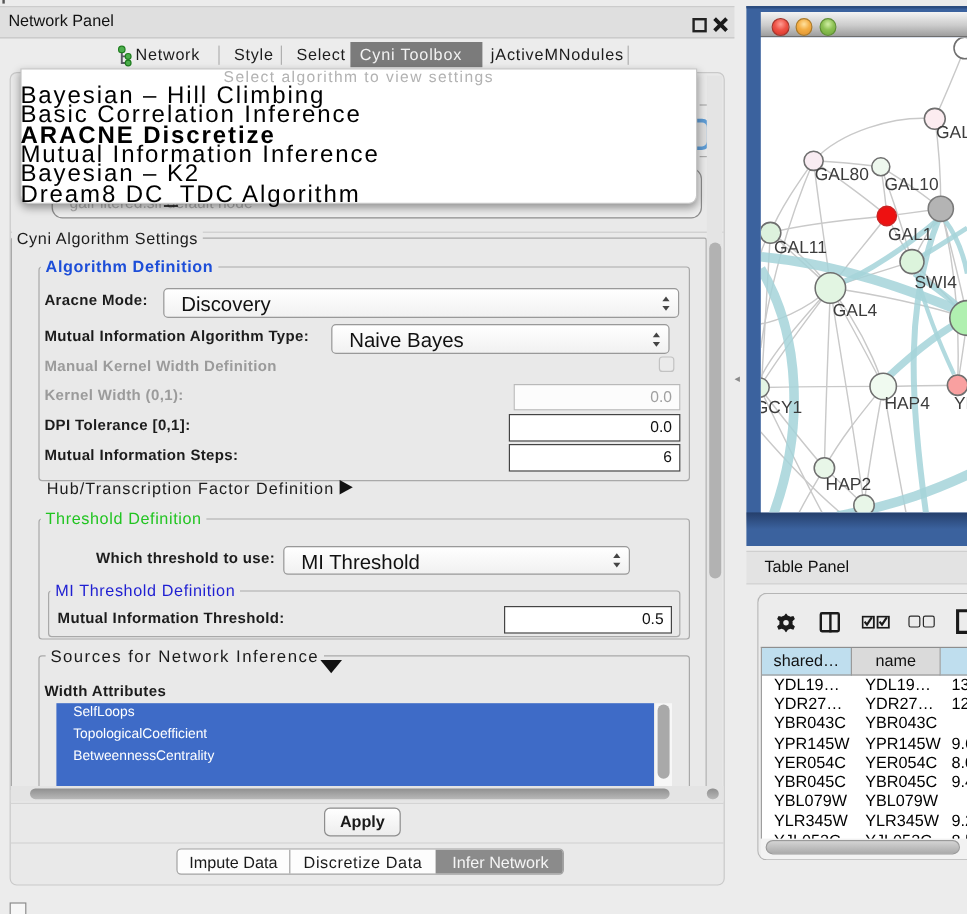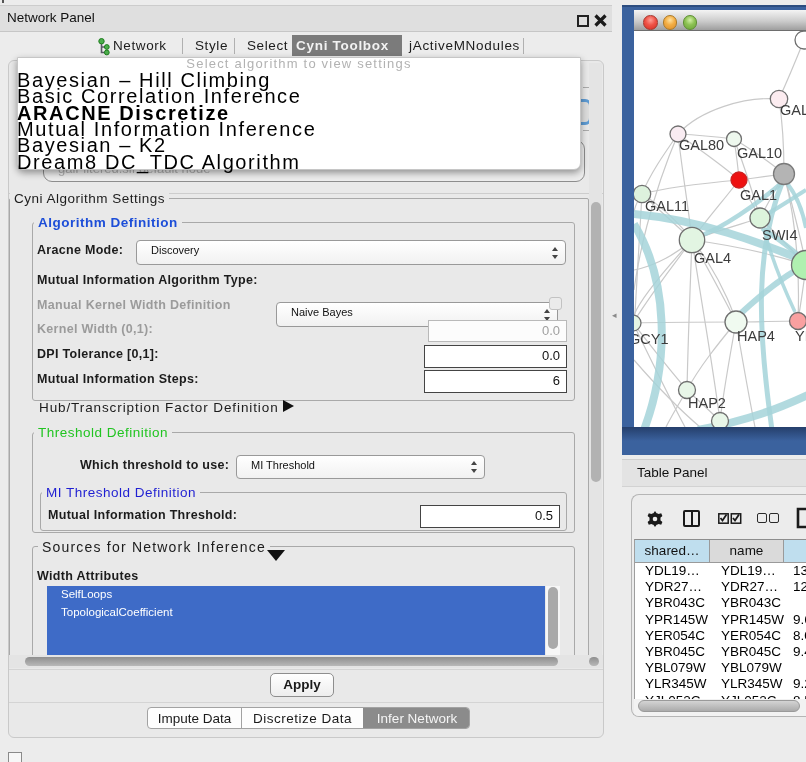--- a/index.html
+++ b/index.html
@@ -4,21 +4,21 @@
 <style>
   html,body{margin:0;padding:0;}
   body{width:806px;height:762px;overflow:hidden;position:relative;
        background:#ececec;font-family:"Liberation Sans",sans-serif;}
   .ab{position:absolute;}
   .lbl{position:absolute;font-size:12.5px;font-weight:bold;letter-spacing:0.3px;color:#1c1c1c;white-space:nowrap;}
   .dis{color:#9b9b9b;}
   .grp{position:absolute;border:1px solid #a9a9a9;border-radius:3px;}
   .gt{position:absolute;background:#e9e9e9;padding:0 4px;font-size:13.5px;letter-spacing:0.5px;white-space:nowrap;}
   .combo{position:absolute;background:linear-gradient(#ffffff,#f1f1f1);border:1px solid #999;
-         border-radius:4px;font-size:11px;color:#111;white-space:nowrap;}
+         border-radius:4px;font-size:17px;color:#111;white-space:nowrap;}
   .cartext{position:absolute;left:14px;top:3px;}
   .arr{position:absolute;right:6px;top:50%;width:7px;height:14px;margin-top:-7px;}
   .arr:before{content:"";position:absolute;left:0;top:1px;border-left:3.5px solid transparent;
       border-right:3.5px solid transparent;border-bottom:4.5px solid #444;}
   .arr:after{content:"";position:absolute;left:0;bottom:1px;border-left:3.5px solid transparent;
       border-right:3.5px solid transparent;border-top:4.5px solid #444;}
   .fld{position:absolute;background:#fff;border:1.5px solid #444;font-size:13px;color:#111;
        text-align:right;padding-right:6px;}
   .fldd{position:absolute;background:#fcfcfc;border:1px solid #b9b9b9;font-size:13px;color:#a0a0a0;
        text-align:right;padding-right:6px;}
@@ -38,21 +38,21 @@
 <div class="ab" style="left:292px;top:35px;width:110px;height:21px;background:#7b7b7b;"></div>
 <svg class="ab" style="left:96px;top:37px;" width="14" height="19" viewBox="0 0 14 19">
   <path d="M5.5 5 L5.5 15.5 L10.5 15.5 M5.5 10 L10.5 10" stroke="#5a5a66" stroke-width="1.6" fill="none"></path>
   <circle cx="5.5" cy="4.2" r="2.7" fill="#4cae4c" stroke="#1e7d1e" stroke-width="1"></circle>
   <circle cx="10.8" cy="10" r="2.4" fill="#4cae4c" stroke="#1e7d1e" stroke-width="1"></circle>
   <circle cx="10.8" cy="15.5" r="2.4" fill="#4cae4c" stroke="#1e7d1e" stroke-width="1"></circle>
 </svg>
 <div class="ab" style="left:113px;top:38px;font-size:13.5px;letter-spacing:0.6px;color:#1c1c1c;">Network</div>
 <div class="ab" style="left:195px;top:38px;font-size:13.5px;letter-spacing:0.6px;color:#1c1c1c;">Style</div>
 <div class="ab" style="left:247px;top:38px;font-size:13.5px;letter-spacing:0.6px;color:#1c1c1c;">Select</div>
-<div class="ab" style="left:292px;top:38px;width:101px;text-align:center;font-size:13.5px;letter-spacing:0.7px;color:#f2f2f2;font-weight:bold;">Cyni Toolbox</div>
+<div class="ab" style="left:292px;top:38px;width:101px;text-align:center;font-size:13.5px;letter-spacing:0.7px;color:#f2f2f2;">Cyni Toolbox</div>
 <div class="ab" style="left:409px;top:38px;font-size:13.5px;letter-spacing:0.7px;color:#1c1c1c;">jActiveMNodules</div>
 <div class="ab" style="left:182px;top:38px;width:1px;height:16px;background:#b0b0b0;"></div>
 <div class="ab" style="left:234px;top:38px;width:1px;height:16px;background:#b0b0b0;"></div>
 <div class="ab" style="left:523px;top:38px;width:1px;height:16px;background:#b0b0b0;"></div>
 
 <div class="ab" style="left:8px;top:60px;width:596px;height:678px;border:1px solid #c9c9c9;
      border-radius:6px;background:#e9e9e9;box-sizing:border-box;"></div>
 
 <div class="ab" style="left:43px;top:140px;width:542px;height:42px;border:1.5px solid #8d8d8d;
      border-radius:9px;background:#ededed;box-sizing:border-box;overflow:hidden;">
@@ -71,59 +71,60 @@
 <div class="gt" style="left:10px;top:191px;color:#1c1c1c;">Cyni Algorithm Settings</div>
 
 <div class="grp" style="left:32px;top:222px;width:541px;height:177px;"></div>
 <div class="gt" style="left:34px;top:215px;color:#1d4ed8;font-weight:bold;">Algorithm Definition</div>
 <div class="lbl" style="left:37px;top:243px;">Aracne Mode:</div>
 <div class="combo" style="left:136px;top:240px;width:430px;height:25px;box-sizing:border-box;">
   <span class="cartext">Discovery</span>
     <span class="arr"></span>
   </div>
 <div class="lbl" style="left:37px;top:273px;">Mutual Information Algorithm Type:</div>
-<div class="combo" style="left:276px;top:270px;width:282px;height:25px;box-sizing:border-box;margin-top:32px;">
+<div class="combo" style="left:276px;top:270px;width:282px;height:25px;box-sizing:border-box;">
   <span class="cartext">Naive Bayes</span>
     <span class="arr"></span>
   </div>
 <div class="lbl dis" style="left:37px;top:298px;">Manual Kernel Width Definition</div>
 <div class="ab" style="left:549px;top:297px;width:13px;height:13px;background:#ebebeb;
      border:1px solid #c2c2c2;border-radius:3px;box-sizing:border-box;"></div>
 <div class="lbl dis" style="left:37px;top:322px;">Kernel Width (0,1):</div>
 <div class="fldd" style="left:428px;top:320px;width:139px;height:22px;box-sizing:border-box;line-height:20px;">0.0</div>
 <div class="lbl" style="left:37px;top:347px;text-align:center;">DPI Tolerance [0,1]:</div>
 <div class="fld" style="left:424px;top:345px;width:143px;height:23px;box-sizing:border-box;line-height:20px;">0.0</div>
 <div class="lbl" style="left:37px;top:372px;">Mutual Information Steps:</div>
 <div class="fld" style="left:424px;top:370px;width:143px;height:23px;box-sizing:border-box;line-height:20px;">6</div>
 
 <div class="ab" style="left:39px;top:400px;font-size:13.5px;letter-spacing:0.9px;color:#1c1c1c;">Hub/Transcription Factor Definition</div>
 <div class="ab" style="left:283px;top:400px;width:0;height:0;border-top:6.5px solid transparent;
      border-bottom:6.5px solid transparent;border-left:11px solid #111;"></div>
 
 <div class="grp" style="left:32px;top:432px;width:541px;height:99px;"></div>
 <div class="gt" style="left:34px;top:425px;color:#21c421;">Threshold Definition</div>
 <div class="lbl" style="left:80px;top:458px;">Which threshold to use:</div>
-<div class="combo" style="left:236px;top:455px;width:249px;height:24px;box-sizing:border-box;">
+<div class="combo" style="left:236px;top:455px;width:289px;height:24px;box-sizing:border-box;">
   <span class="cartext">MI Threshold</span>
     <span class="arr"></span>
   </div>
 <div class="grp" style="left:40px;top:492px;width:525px;height:37px;"></div>
 <div class="gt" style="left:42px;top:485px;color:#1f1fd2;">MI Threshold Definition</div>
 <div class="lbl" style="left:48px;top:508px;">Mutual Information Threshold:</div>
 <div class="fld" style="left:420px;top:505px;width:140px;height:23px;box-sizing:border-box;line-height:20px;">0.5</div>
 
 <div class="grp" style="left:32px;top:546px;width:541px;height:112px;"></div>
 <div class="gt" style="left:38px;top:539px;color:#1c1c1c;font-size:14px;letter-spacing:1.2px;">Sources for Network Inference</div>
 <div class="ab" style="left:267px;top:550px;width:0;height:0;border-left:9px solid transparent;
      border-right:9px solid transparent;border-top:11px solid #111;"></div>
 <div class="lbl" style="left:37px;top:569px;">Width Attributes</div>
 
 <div class="ab" style="left:47px;top:586px;width:498px;height:71px;background:#3e6bc7;overflow:hidden;">
   <div style="height:17.8px;line-height:17.8px;padding-left:14px;font-size:11.5px;color:#fff;">SelfLoops</div>
   <div style="height:17.8px;line-height:17.8px;padding-left:14px;font-size:11.5px;color:#fff;">TopologicalCoefficient</div>
+  <div style="height:17.8px;line-height:17.8px;padding-left:14px;font-size:11.5px;color:#fff;">BetweennessCentrality</div>
 </div>
 <div class="ab" style="left:546px;top:586px;width:14px;height:71px;background:#f7f7f7;"></div>
 <div class="ab" style="left:548px;top:587px;width:10px;height:62px;background:#a9a9a9;border-radius:5px;"></div>
 
 <div class="ab" style="left:9px;top:655px;width:594px;height:13px;background:#e4e4e4;"></div>
 <div class="ab" style="left:25px;top:657px;width:533px;height:9px;border-radius:5px;
      background:linear-gradient(#8f8f8f,#b8b8b8);"></div>
 <div class="ab" style="left:589px;top:657px;width:10px;height:9px;border-radius:5px;
      background:linear-gradient(#8f8f8f,#b8b8b8);"></div>
 <div class="ab" style="left:9px;top:669px;width:594px;height:1px;background:#d4d4d4;"></div>

